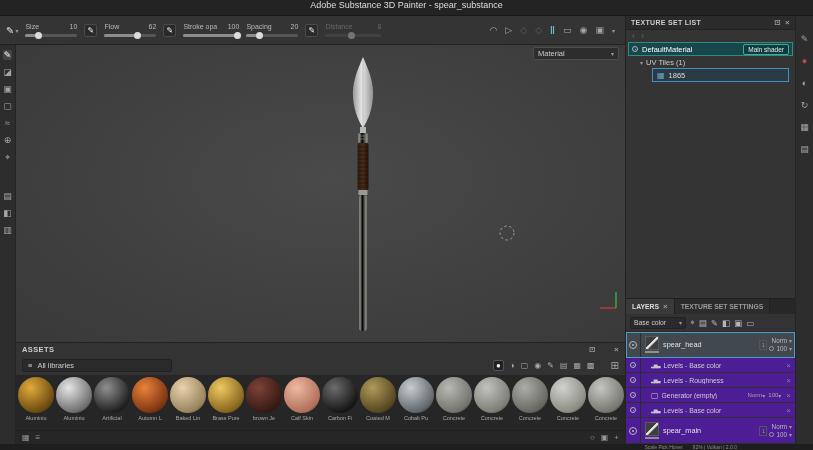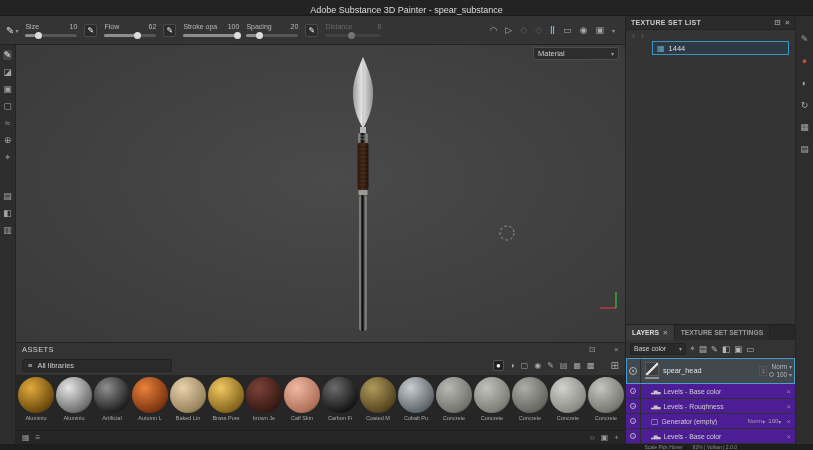--- a/index.html
+++ b/index.html
@@ -1,21 +1,21 @@
 <!DOCTYPE html>
 <html><head>
 <meta charset="utf-8">
 <style>
   *{margin:0;padding:0;box-sizing:border-box}
   html,body{width:813px;height:450px;overflow:hidden}
   body{background:#2b2b2b;font-family:"Liberation Sans","DejaVu Sans",sans-serif;font-size:9px;color:#c8c8c8;position:relative}
 
   
   .titlebar{position:absolute;top:0;left:0;right:0;height:16px;background:#232323;border-bottom:1px solid #1a1a1a;
-    display:flex;align-items:flex-end;justify-content:center;font-size:9px;color:#ddd}
+    display:flex;align-items:flex-start;justify-content:center;font-size:9px;color:#ddd}
 
   
   .toolbar{position:absolute;top:16px;left:0;width:625px;height:29px;background:#343434;border-bottom:1px solid #222;
     display:flex;align-items:center;gap:7px;padding:0 6px}
   .tb-tool{display:flex;align-items:center;gap:1px;color:#ddd;font-size:10px}
   .tb-pen{width:13px;height:13px;background:#2a2a2a;border:1px solid #4a4a4a;border-radius:2px;
     display:flex;align-items:center;justify-content:center;color:#eee;font-size:8px}
   .tb-group{display:flex;flex-direction:column;justify-content:center;width:52px}
   .tb-group.wide{width:56px}
   .tb-row{display:flex;justify-content:space-between;font-size:7px;color:#b8b8b8;line-height:8px}
@@ -37,21 +37,21 @@
   
   .viewport{position:absolute;left:16px;top:45px;width:609px;height:297px;
     background:radial-gradient(ellipse at 52% 45%,#4a4a4a 0%,#424242 45%,#393939 100%)}
   .viewport svg{position:absolute;inset:0}
   .mat-dd{position:absolute;top:2px;right:6px;width:86px;height:13px;background:#2d2d2d;border:1px solid #4d4d4d;border-radius:2px;
     display:flex;align-items:center;justify-content:space-between;padding:0 4px;font-size:7.5px;color:#ccc}
 
   
   .assets{position:absolute;left:16px;top:342px;width:609px;height:102px;background:#333;border-top:1px solid #222;
     display:flex;flex-direction:column}
-  .assets-header{height:14px;display:flex;align-items:center;gap:18px;padding:0 6px;font-size:7.5px;font-weight:normal;
+  .assets-header{height:14px;display:flex;align-items:center;gap:18px;padding:0 6px;font-size:7.5px;font-weight:bold;
     letter-spacing:.4px;color:#ccc}
   .assets-header .sp{flex:1}
   .panel-ico{color:#9a9a9a;font-size:8px}
   .assets-bar{height:18px;display:flex;align-items:center;gap:7px;padding:0 6px}
   .lib-select{width:150px;height:13px;background:#2a2a2a;border:1px solid #222;border-radius:2px;
     display:flex;align-items:center;gap:5px;padding:0 5px;font-size:7.5px;color:#ccc}
   .searchbox{width:210px;height:13px;background:#262626;border:1px solid #1d1d1d;border-radius:7px;
     display:flex;align-items:center;gap:5px;padding:0 7px}
   .searchbox input{background:transparent;border:none;outline:none;color:#aaa;font-size:7.5px;width:100%;
     font-family:"Liberation Sans","DejaVu Sans",sans-serif}
@@ -391,23 +391,32 @@
   <div class="tsl-header">
     <span>TEXTURE SET LIST</span>
     <span class="sp"></span>
     <span class="panel-ico">⊡</span>
     <span class="panel-ico">×</span>
   </div>
   <div class="tsl-nav">
     <span>‹</span>
     <span>›</span>
   </div>
+  <div class="tsl-mat">
+    <span class="eye small"></span>
+    <span>DefaultMaterial</span>
+    <span class="main-shader-btn">Main shader</span>
+  </div>
+  <div class="uv-row">
+    <span class="caret">▾</span>
+    <span>UV Tiles (1)</span>
+  </div>
   <div class="tile-row">
     <span class="grid-ico">▦</span>
-    <span>1444</span>
+    <span>1865</span>
   </div>
   <div class="rp-spacer"></div>
 
   <div class="tabs">
     <div class="tab active">
       <span>LAYERS</span>
       <span class="panel-ico">×</span>
     </div>
     <div class="tab">
       <span>TEXTURE SET SETTINGS</span>
@@ -492,20 +501,42 @@
     <div class="effect-row">
       <div class="eye-col">
           <span class="eye small"></span>
         </div>
       <div class="fx-indent"></div>
       <span class="fx-icon">▂▅▃</span>
       <div class="fx-name">Levels - Base color</div>
       <span class="fx-close">×</span>
     </div>
 
+    <div class="layer-row">
+      <div class="eye-col">
+          <span class="eye"></span>
+        </div>
+      <div class="thumbwrap">
+          <div class="thumb"></div>
+          <div class="tagbar"></div>
+        </div>
+      <div class="layer-name">spear_main</div>
+      <div class="uv-badge">1</div>
+      <div class="layer-right">
+        <div class="blend">
+            <span>Norm</span>
+            <span class="caret">▾</span>
+          </div>
+        <div class="opacity">
+            <span class="opdot"></span>
+            <span>100</span>
+            <span class="caret">▾</span>
+          </div>
+      </div>
+    </div>
 
 
   </div>
 </div>
 
 <div class="right-strip">
   <span>✎</span>
   <span class="red">●</span>
   <span>◐</span>
   <span>↻</span>

